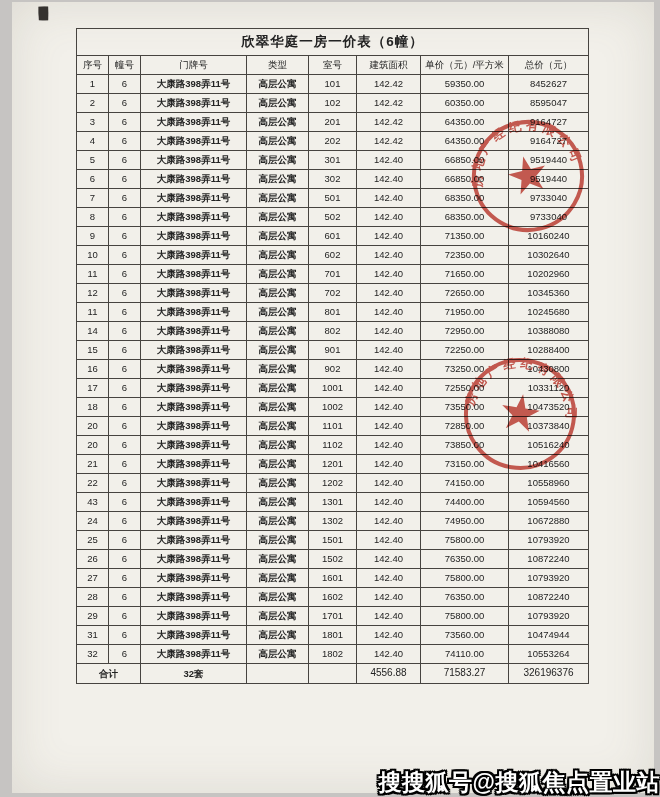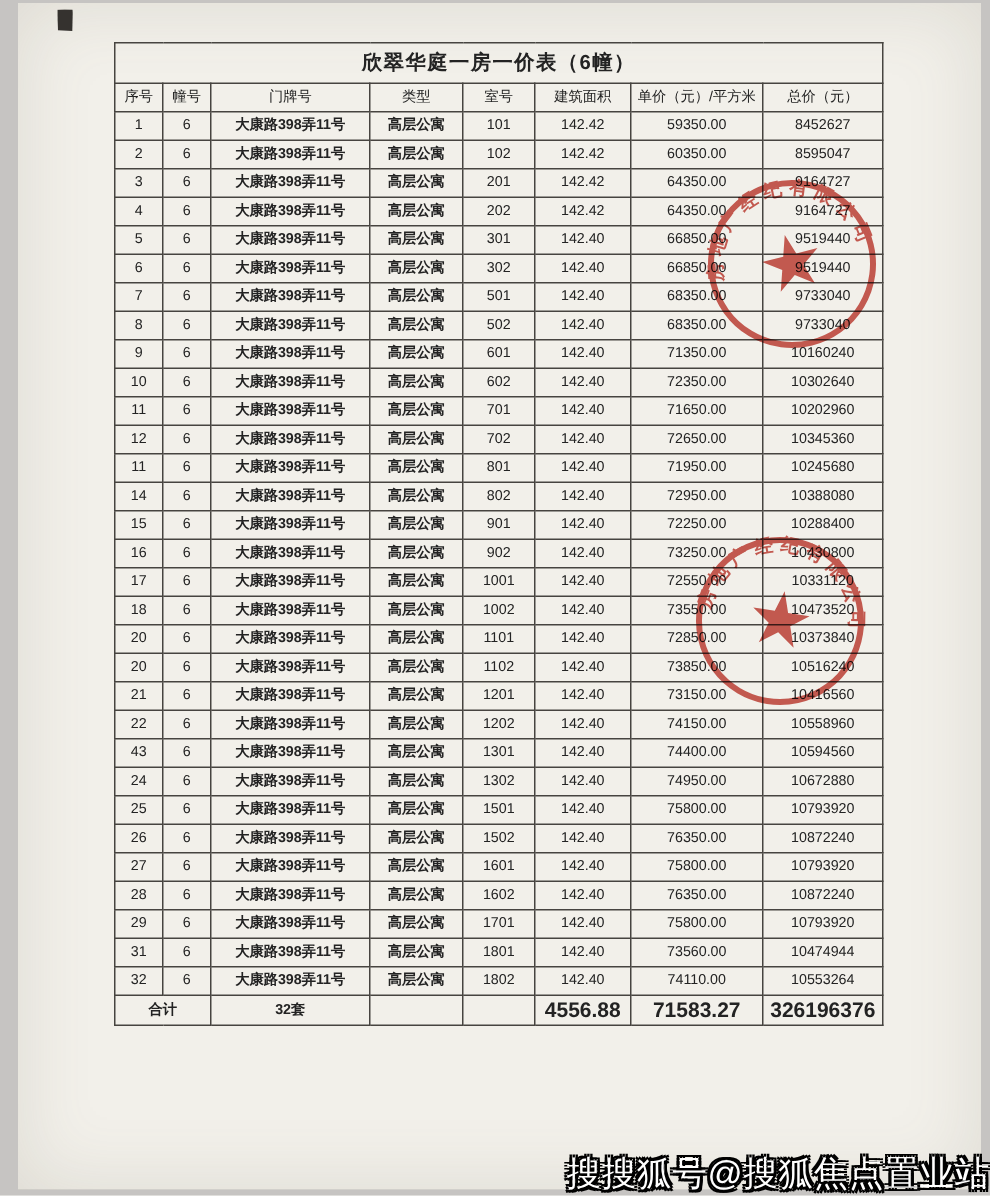--- a/index.html
+++ b/index.html
@@ -26,31 +26,31 @@
     color:#232323;
   }
   .price-table th, .price-table td {
     border:1px solid #474440; padding:0; text-align:center; vertical-align:middle;
     white-space:nowrap; overflow:hidden; line-height:1.05;
   }
   .title-cell { height:27px; font-size:13.5px; font-weight:bold; letter-spacing:1px; }
   .header-row th { height:19px; font-size:9.5px; font-weight:normal; }
   tbody td { height:19px; font-size:9.5px; }
   td.cjk { font-weight:600; font-size:9.5px; }
-  tfoot td { height:20px; font-size:14px; font-weight:700; }
+  tfoot td { height:20px; font-size:10px; font-weight:400; }
   .stamp {
     position:absolute; width:140px; height:140px; z-index:5;
     opacity:.82; mix-blend-mode:multiply; pointer-events:none;
   }
   .stamp-1 { left:458px; top:106px; transform:rotate(-14deg); }
   .stamp-2 { left:450px; top:344px; transform:rotate(9deg); }
   .stamp text { font-family:"Liberation Sans","DejaVu Sans",sans-serif; font-weight:bold; }
   .watermark {
     position:absolute; right:0px; bottom:-1px; z-index:9;
-    font-size:23px; font-weight:normal; letter-spacing:0.5px; color:#fff;
+    font-size:23px; font-weight:bold; letter-spacing:0.5px; color:#fff;
     text-shadow:
       -2px -2px 0 #000, 2px -2px 0 #000, -2px 2px 0 #000, 2px 2px 0 #000,
       0 -2px 0 #000, 0 2px 0 #000, -2px 0 0 #000, 2px 0 0 #000;
   }
 </style>
 </head>
 <body>
 
 <div class="paper">
   <div class="scan-artifact"></div>

